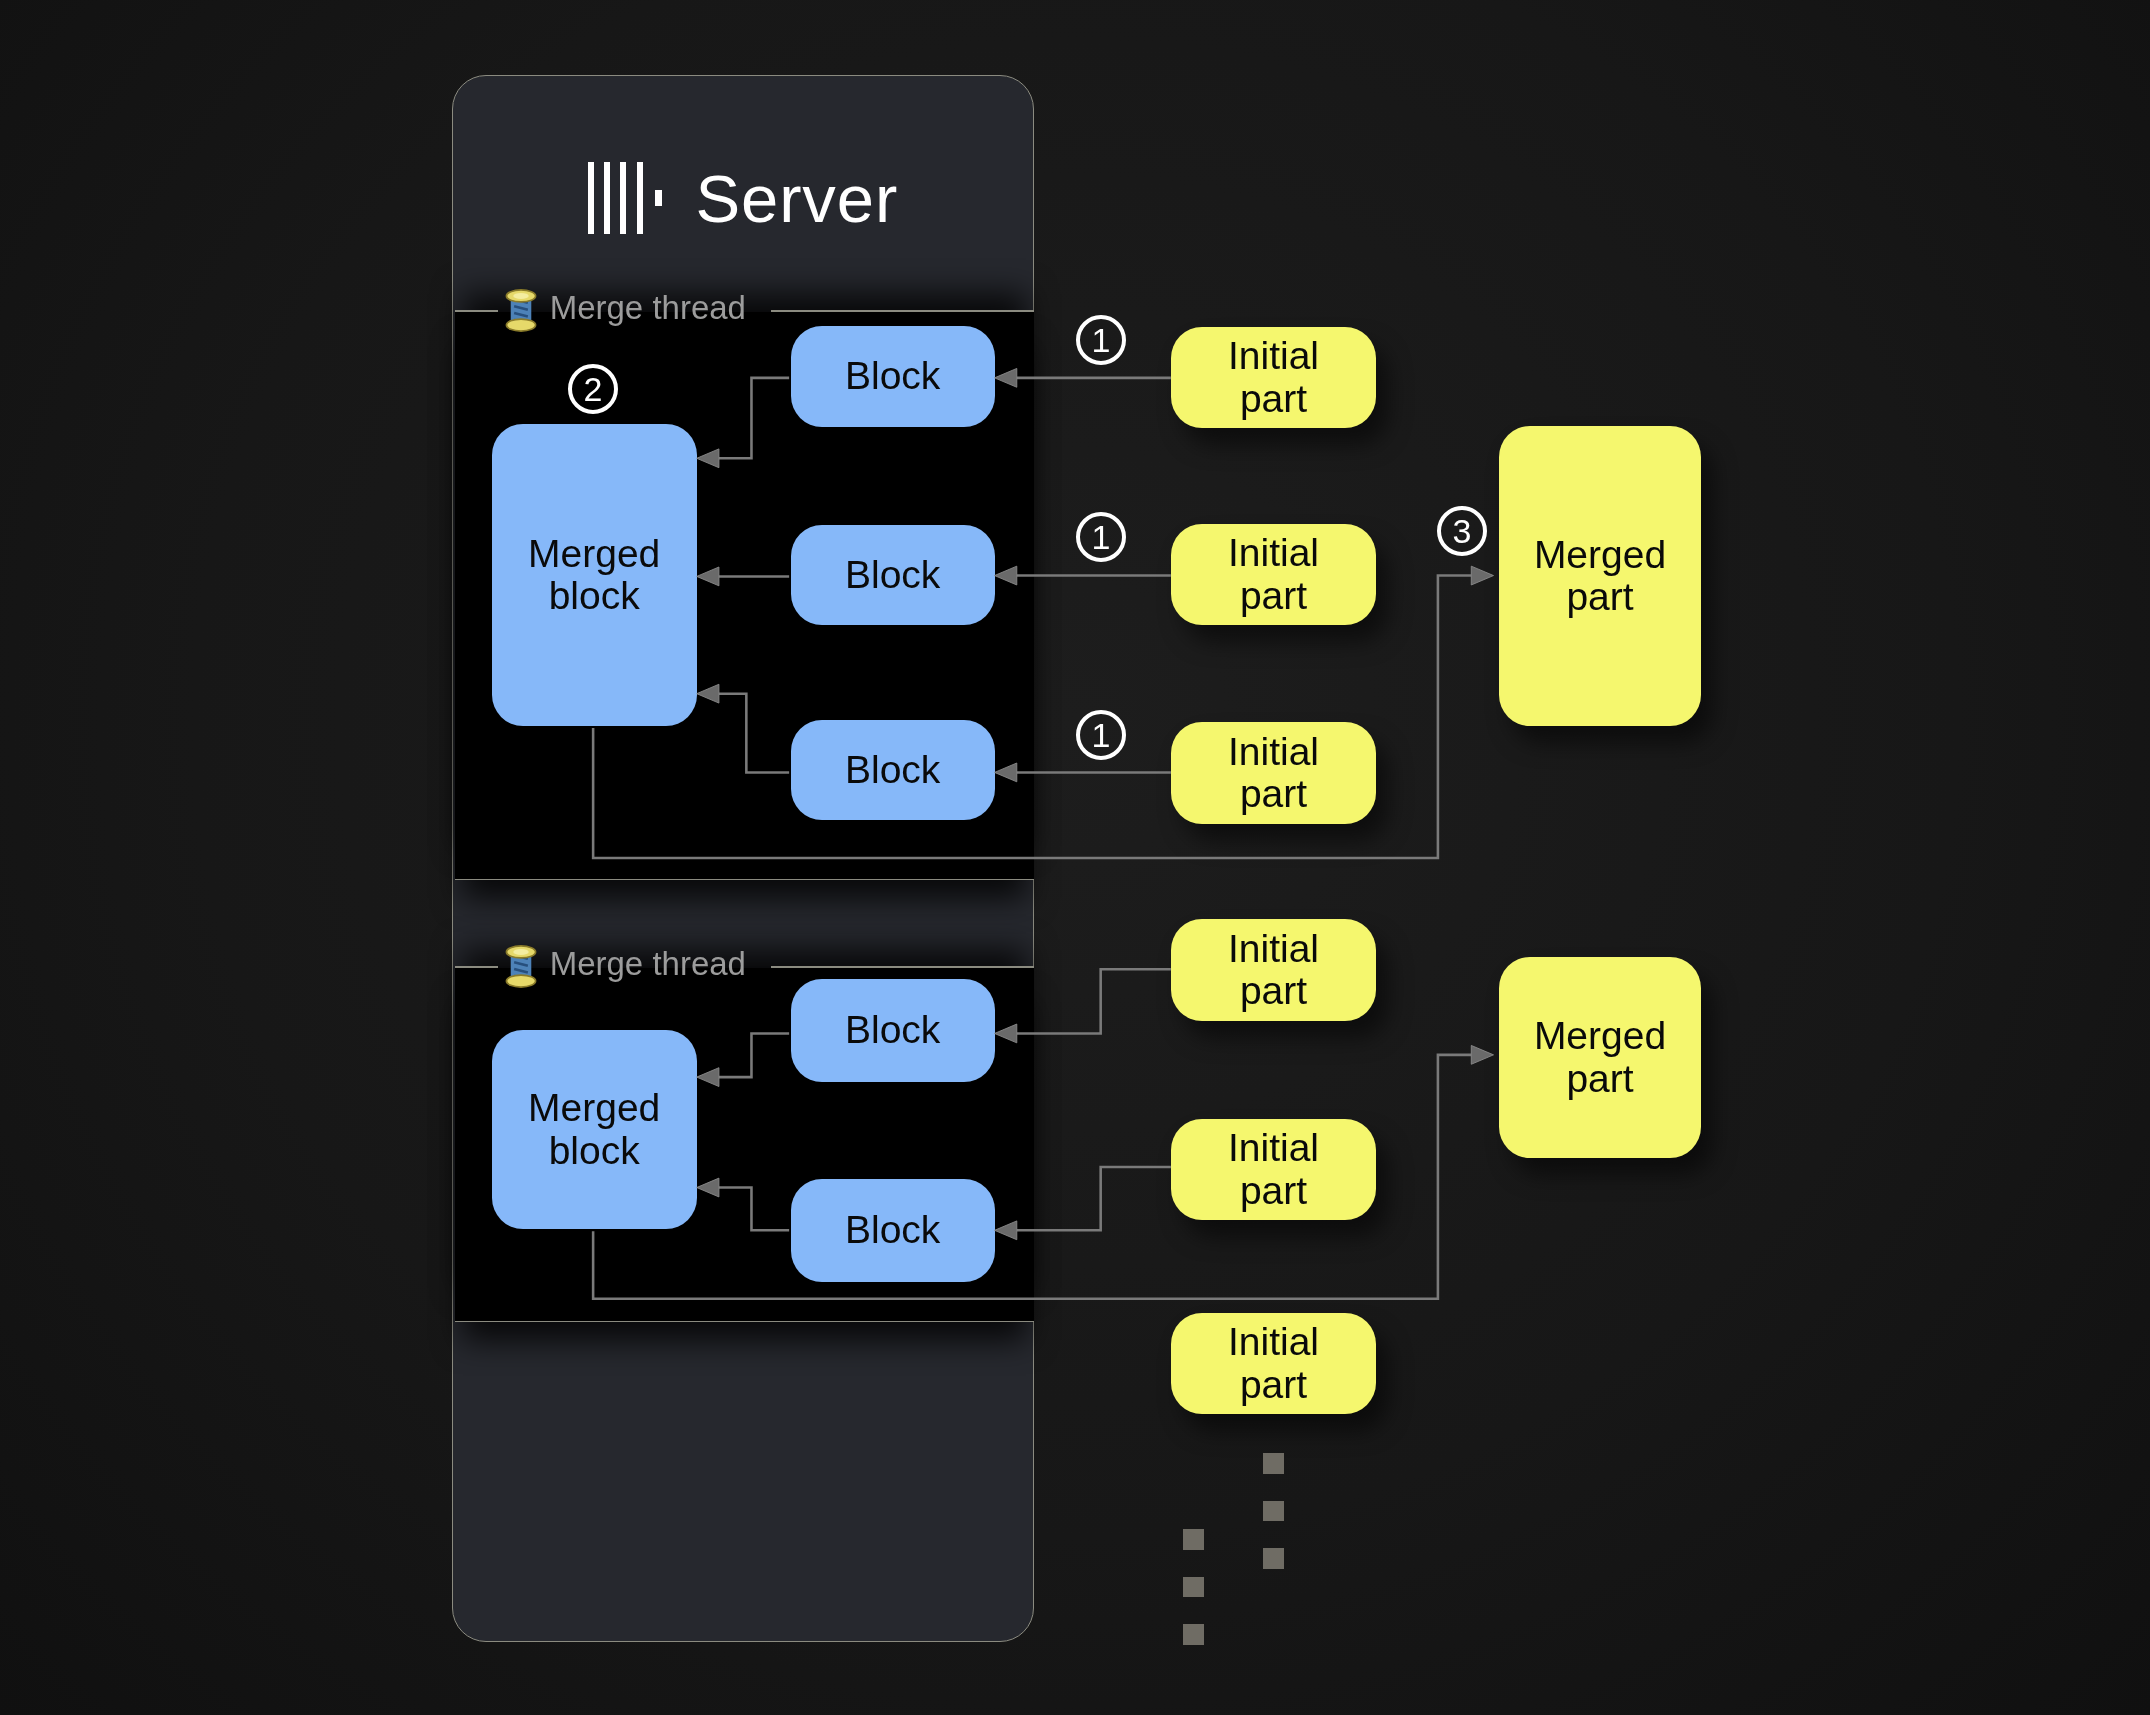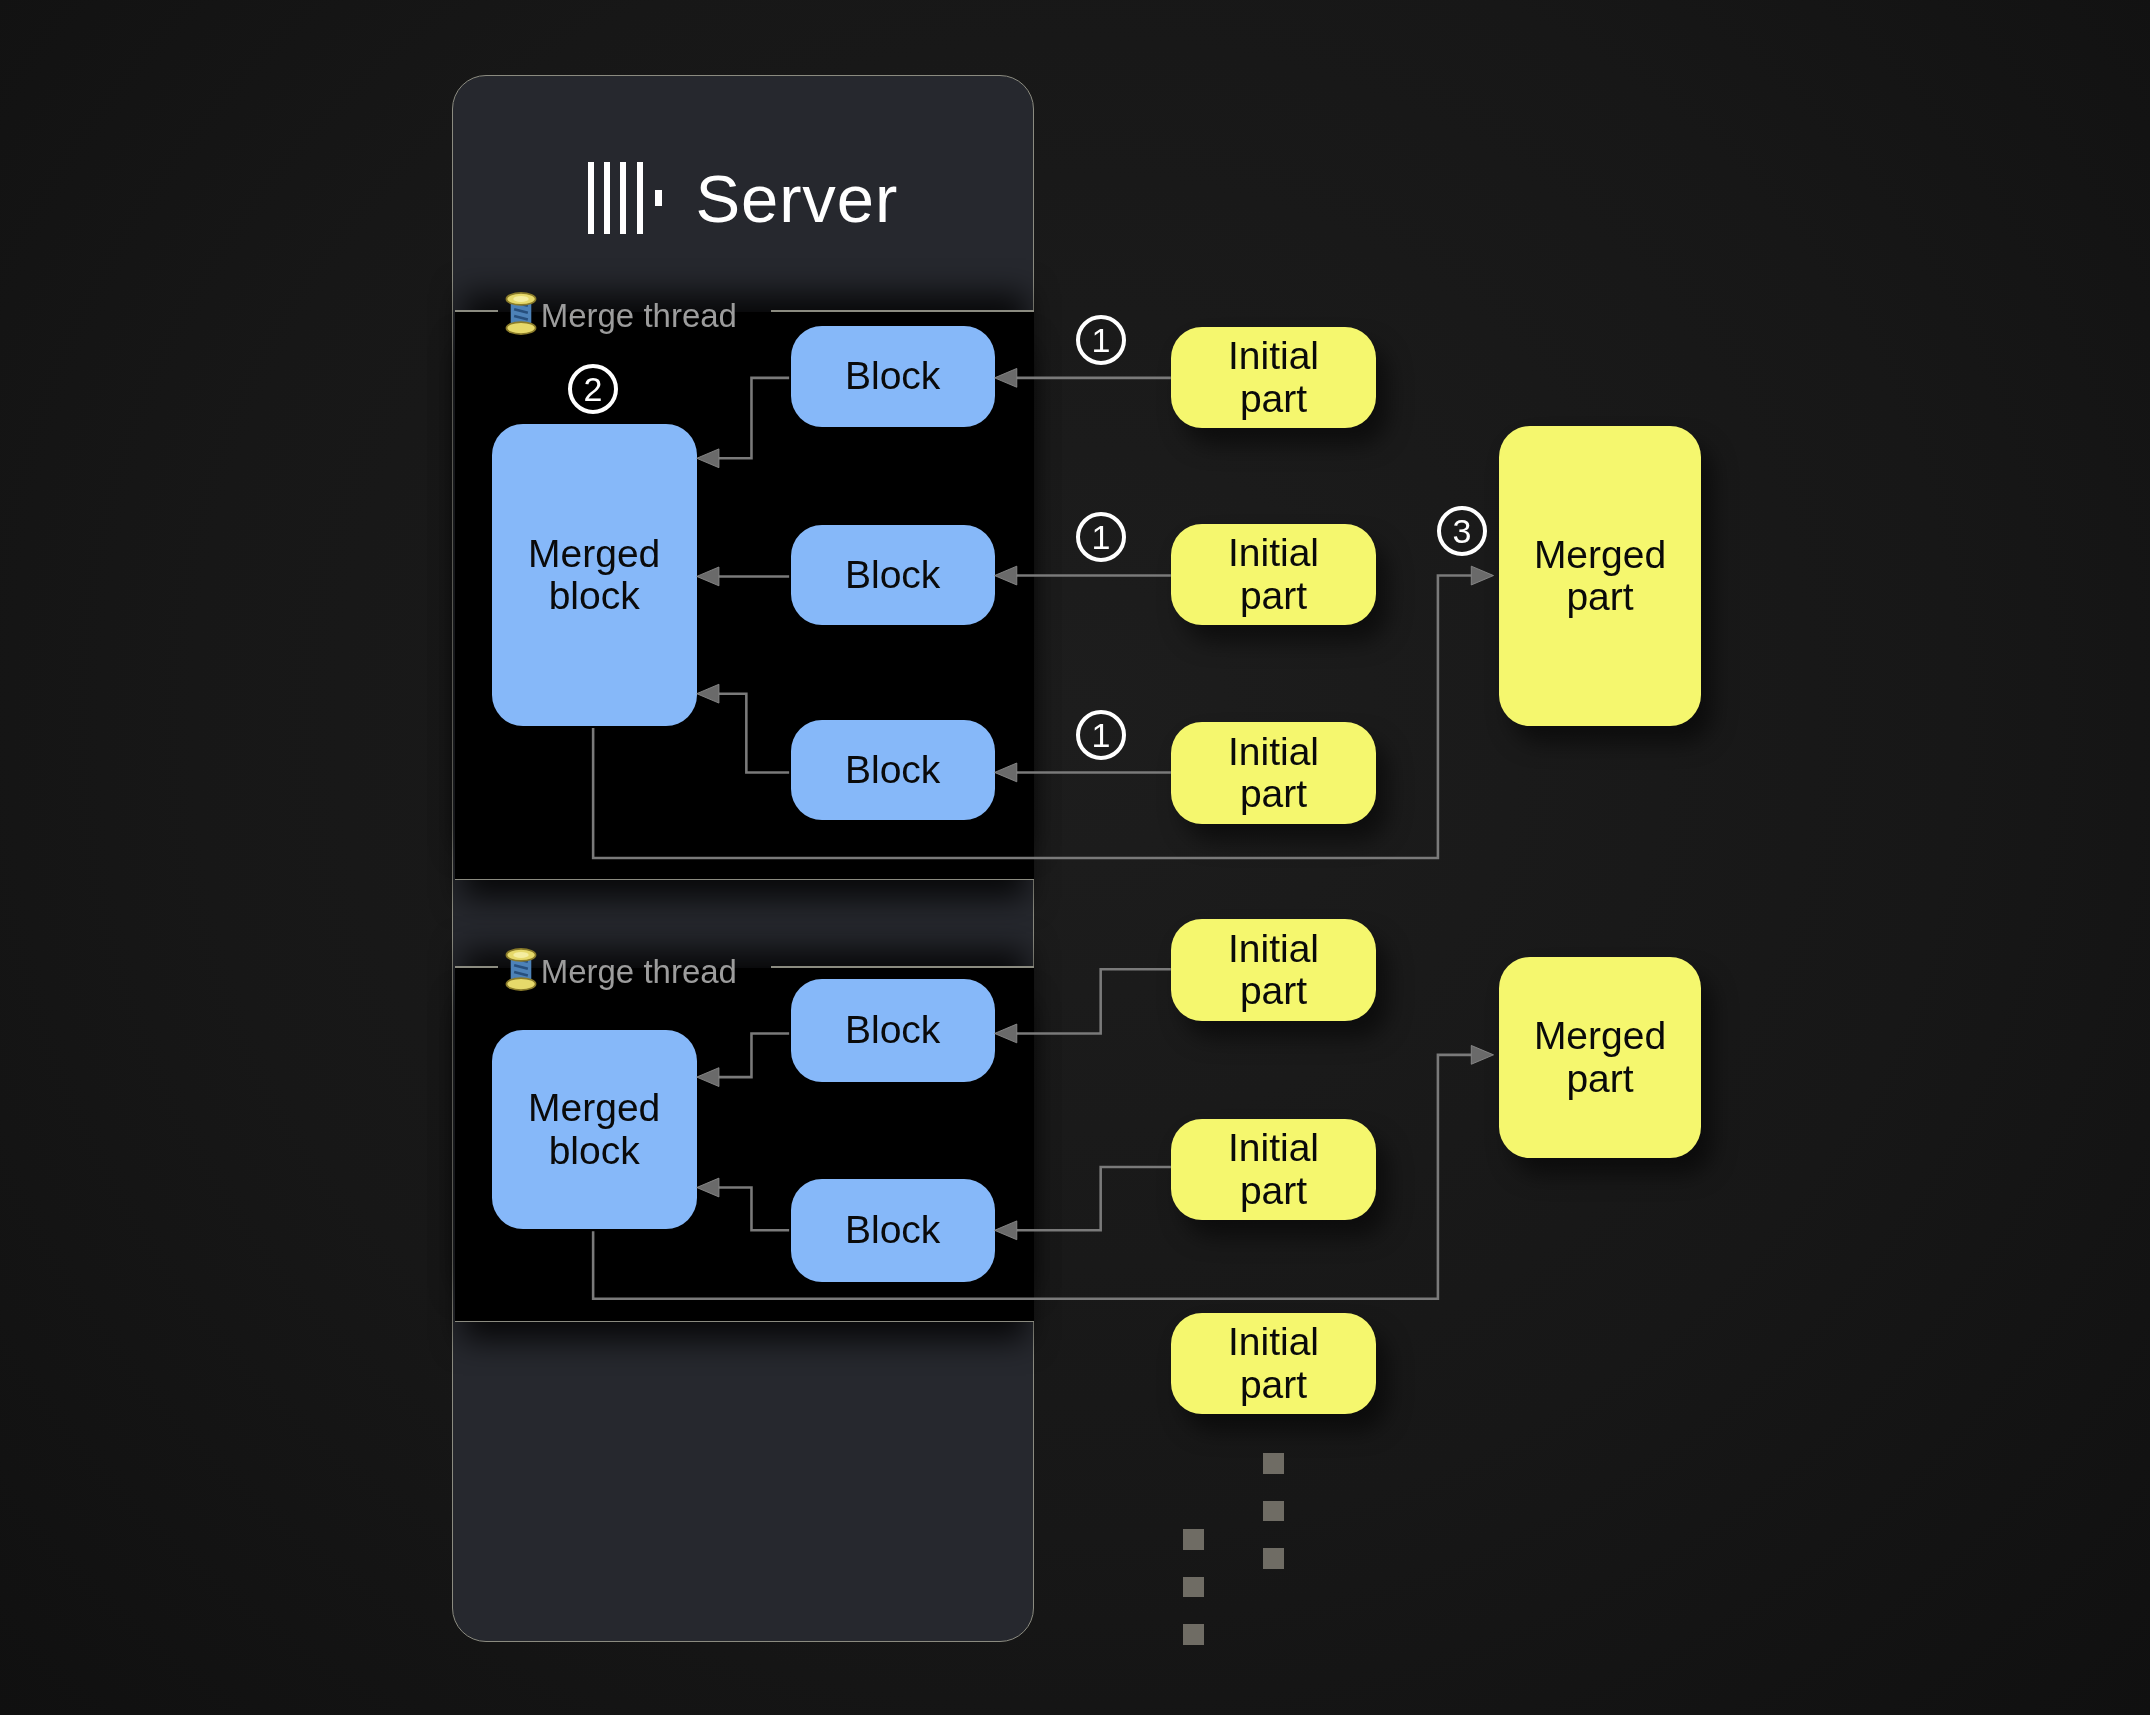--- a/index.html
+++ b/index.html
@@ -33,21 +33,21 @@
     border-bottom:1.7px solid var(--border);box-sizing:border-box;
     box-shadow:0 26px 29px -6.8px rgba(0,0,0,.8), 0 -26px 29px -6.8px rgba(0,0,0,.8);
   }
   .mt-box.first{top:236px;height:568px;}
   .mt-box.second{top:892px;height:354px;}
   .seg-left,.seg-right{position:absolute;top:-1.7px;height:1.7px;background:var(--border);}
   .seg-left{left:0;width:43px;}
   .seg-right{left:316px;right:0;}
   .legend{
     position:absolute;top:-23px;left:48px;height:46px;
-    display:flex;align-items:flex-end;gap:2px;z-index:3;
+    display:flex;align-items:flex-start;gap:11px;z-index:3;
   }
   .legend-text{color:var(--legend);font-size:33px;white-space:nowrap;}
   
   .bluebox,.yellowbox{
     position:absolute;display:flex;align-items:center;justify-content:center;
     text-align:center;color:var(--ink);font-size:39px;line-height:1.08;
     white-space:pre-line;box-sizing:border-box;border-radius:31px;
   }
   .bluebox{background:var(--blue);}
   .yellowbox{background:var(--yellow);box-shadow:12px 17px 22px rgba(0,0,0,.5);z-index:5;}

